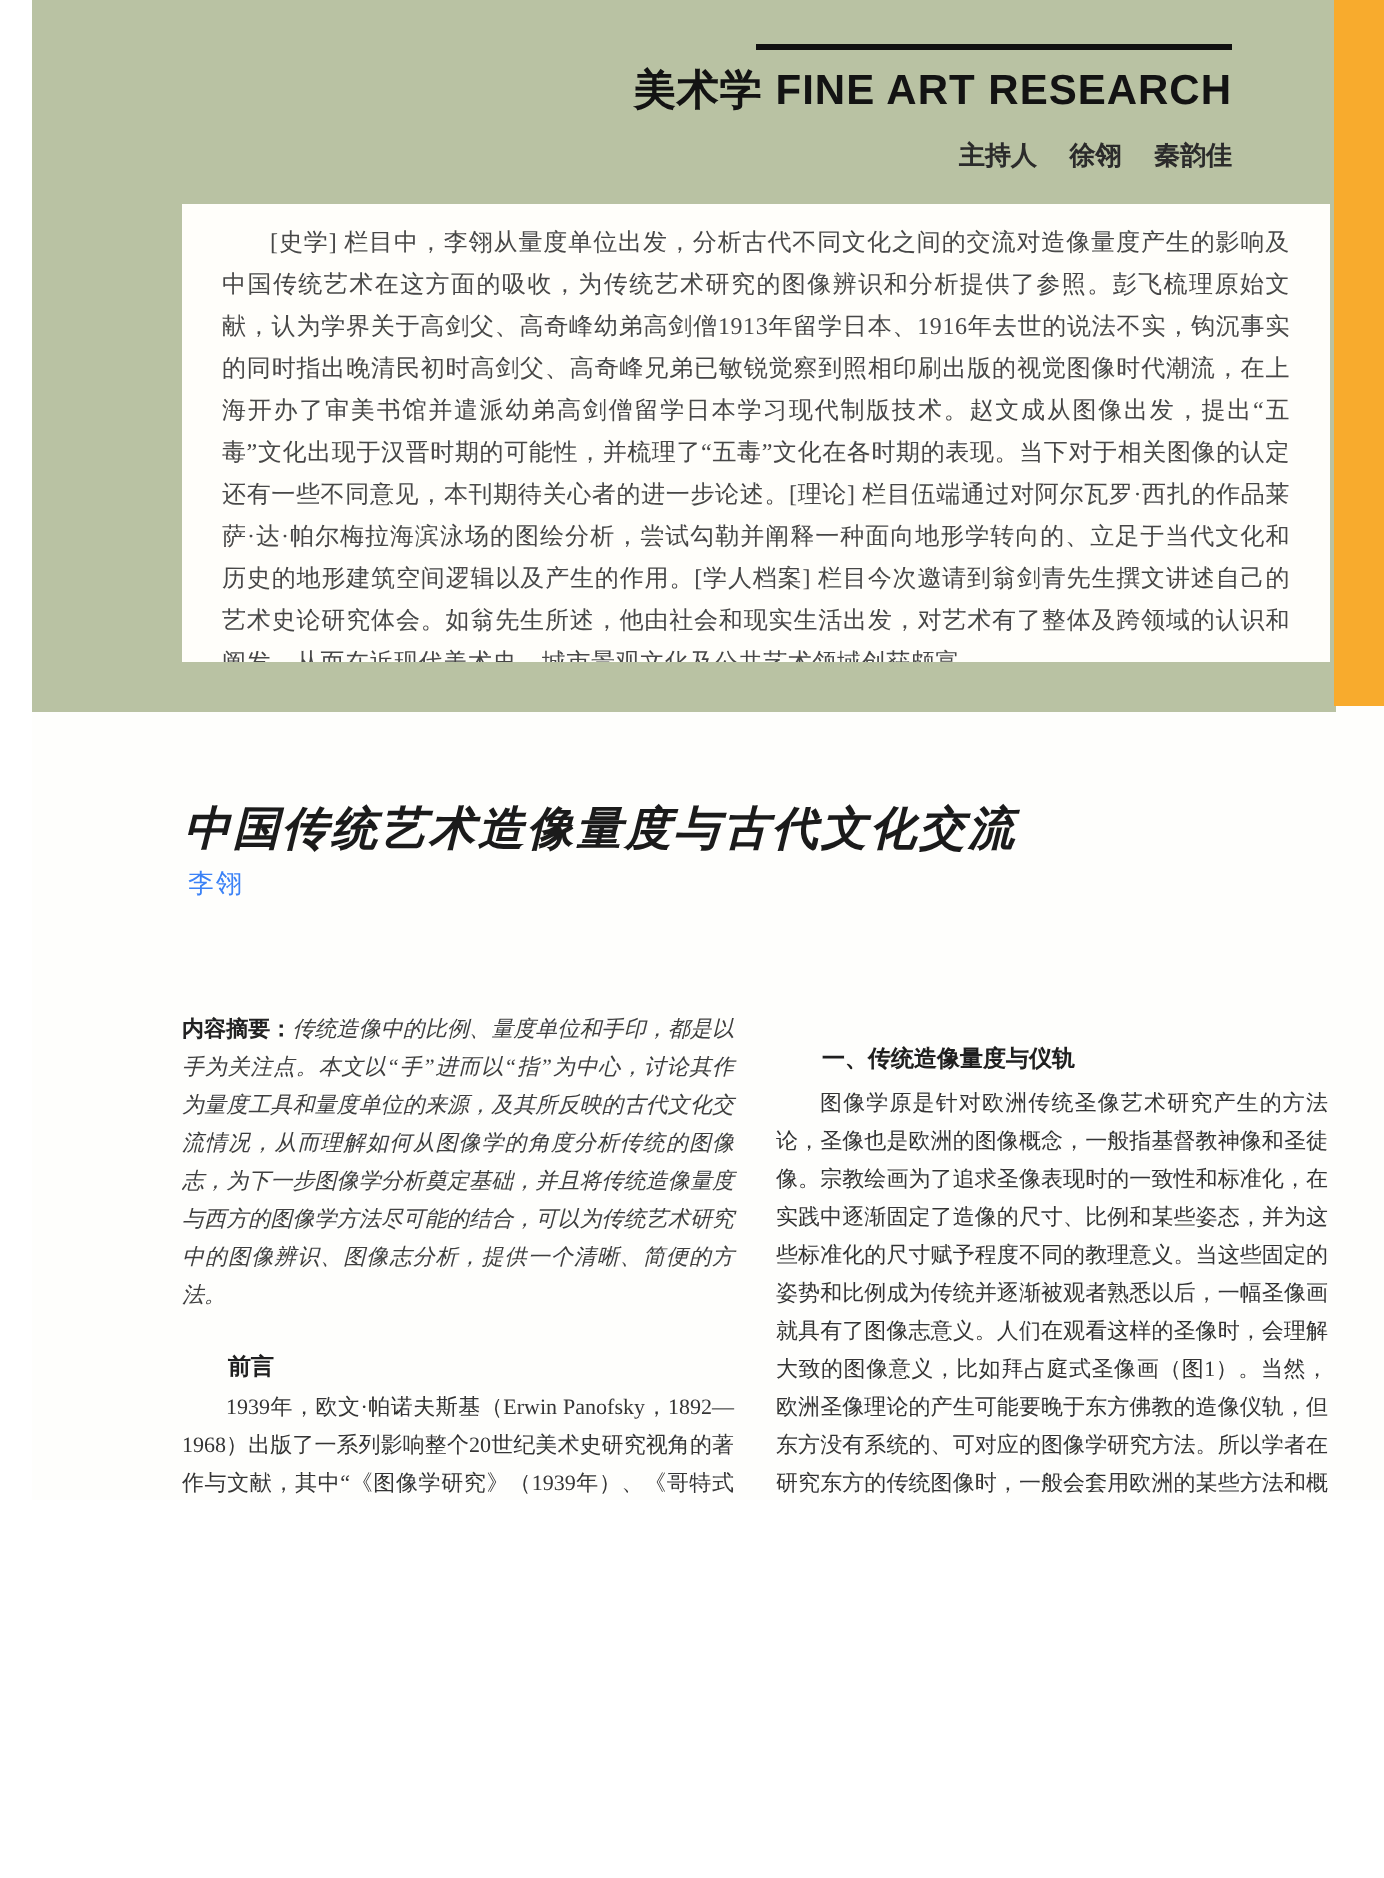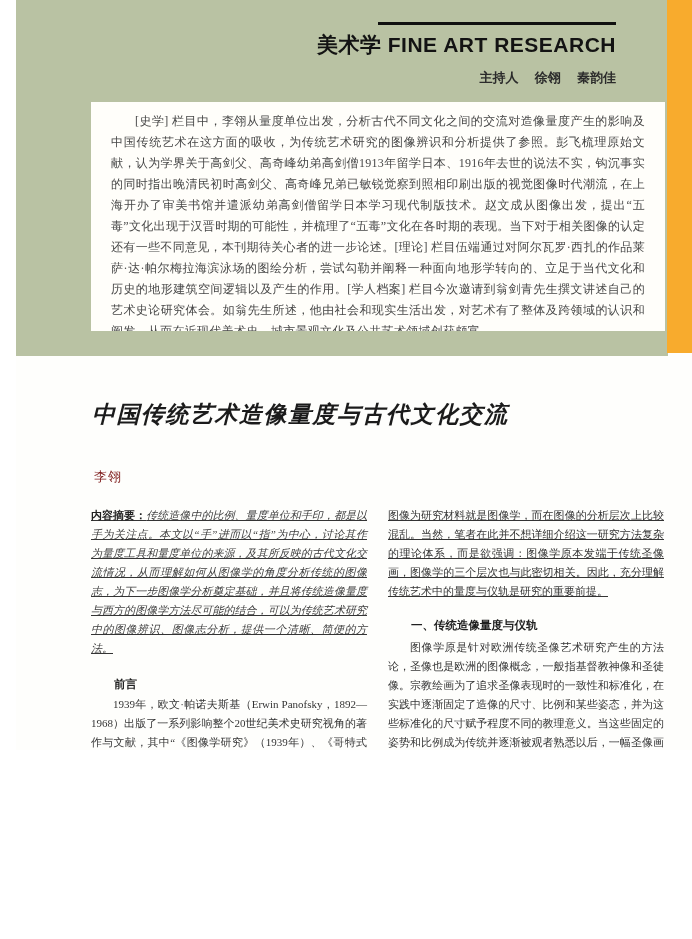--- a/index.html
+++ b/index.html
@@ -32,27 +32,27 @@
     font-size:12px; line-height:21px; color:#474747;
     text-align:justify; text-indent:2em; letter-spacing:.3px;
   }
 
   
   .article-title {
     position:absolute; left:76px; top:399px;
     font-family:"Liberation Sans","DejaVu Sans",sans-serif;
     font-weight:bold; font-size:23px; color:#1b1b1b; letter-spacing:1.5px; white-space:nowrap;font-style:italic;
   }
-  .author { position:absolute; left:78px; top:468px; font-size:13px; color:#7f1d1d; letter-spacing:1px; }
+  .author { position:absolute; left:78px; top:433px; font-size:13px; color:#3b82f6; letter-spacing:1px; }
 
   
   .columns { position:absolute; left:75px; top:506px; width:574px; height:412px; display:flex; gap:21px; overflow:hidden; }
   .col { width:276px; font-size:11px; line-height:19px; color:#343434; text-align:justify; }
   .col p { margin:0; text-indent:2em; }
-  .col p.flush { text-indent:0;text-decoration:underline; }
+  .col p.flush { text-indent:0; }
   .lbl { font-weight:bold; font-style:normal; color:#222; }
   .summary, .kw-text { font-style:italic; color:#3e3e3e; }
   .col h3 {
     margin:17px 0 1px; font-size:11.5px; font-weight:bold; color:#1f1f1f;
     text-indent:2em; font-family:"Liberation Sans","DejaVu Sans",sans-serif;
   }
   .col h3.sec { margin:15px 0 3px; }
   sup.note-ref { font-size:7.5px; vertical-align:super; line-height:0; }
 
   
@@ -89,21 +89,20 @@
 
   <div class="columns">
 
     <div class="col">
       <p class="flush"><span class="lbl">内容摘要：</span><span class="summary">传统造像中的比例、量度单位和手印，都是以手为关注点。本文以“手”进而以“指”为中心，讨论其作为量度工具和量度单位的来源，及其所反映的古代文化交流情况，从而理解如何从图像学的角度分析传统的图像志，为下一步图像学分析奠定基础，并且将传统造像量度与西方的图像学方法尽可能的结合，可以为传统艺术研究中的图像辨识、图像志分析，提供一个清晰、简便的方法。</span></p>
       <h3>前言</h3>
       <p><span>1939年，欧文·帕诺夫斯基（Erwin Panofsky，1892—1968）出版了一系列影响整个20世纪美术史研究视角的著作与文献，其中“《图像学研究》（1939年）、《哥特式建筑与经院哲学》（1951年）、《早期尼德兰绘画》（1953年）和《视觉艺术的含义》（1955年）共同代表了所谓图像学的方法”</span><sup class="note-ref">(1)</sup><span>。简而言之，帕诺夫斯基的图像学方法可以分为三个层次：前图像志描述；图像志分析；图像学分析。可以说这三个层次是渐进深入的，从而将艺术史变成一门有趣的解释学。中国学者在使用这个方法时大多在理解上比较狭隘，以为使用</span></p>
     </div>
 
     <div class="col">
-      <p class="flush">图像为研究材料就是图像学，而在图像的分析层次上比较混乱。当然，笔者在此并不想详细介绍这一研究方法复杂的理论体系，而是欲强调：图像学原本发端于传统圣像画，图像学的三个层次也与此密切相关。因此，充分理解传统艺术中的量度与仪轨是研究的重要前提。</p>
       <h3 class="sec">一、传统造像量度与仪轨</h3>
       <p>图像学原是针对欧洲传统圣像艺术研究产生的方法论，圣像也是欧洲的图像概念，一般指基督教神像和圣徒像。宗教绘画为了追求圣像表现时的一致性和标准化，在实践中逐渐固定了造像的尺寸、比例和某些姿态，并为这些标准化的尺寸赋予程度不同的教理意义。当这些固定的姿势和比例成为传统并逐渐被观者熟悉以后，一幅圣像画就具有了图像志意义。人们在观看这样的圣像时，会理解大致的图像意义，比如拜占庭式圣像画（图1）。当然，欧洲圣像理论的产生可能要晚于东方佛教的造像仪轨，但东方没有系统的、可对应的图像学研究方法。所以学者在研究东方的传统图像时，一般会套用欧洲的某些方法和概念。本文讨论的是佛教“圣像”，即佛、菩萨造像中的三个问题：1.量度；2.量度单位；3.手势及三者的来源与含义。以此说明传统艺术的量度与量度单位在传播中所反映的文化交融现象。</p>
 
     </div>
 
   </div>
 
   <div class="footer">
     <span>(C)1994-2020 China Academic Journal Electronic Publishing House. All rights reserved.</span><span class="url">http://www.cnki.net</span>
   </div>

